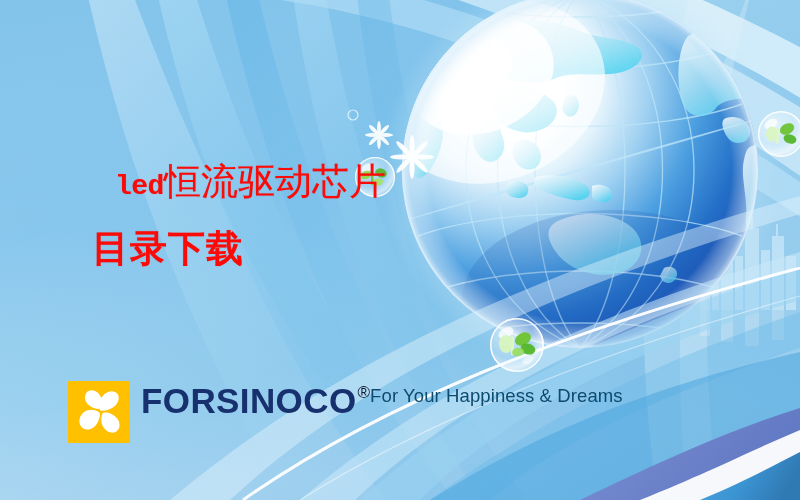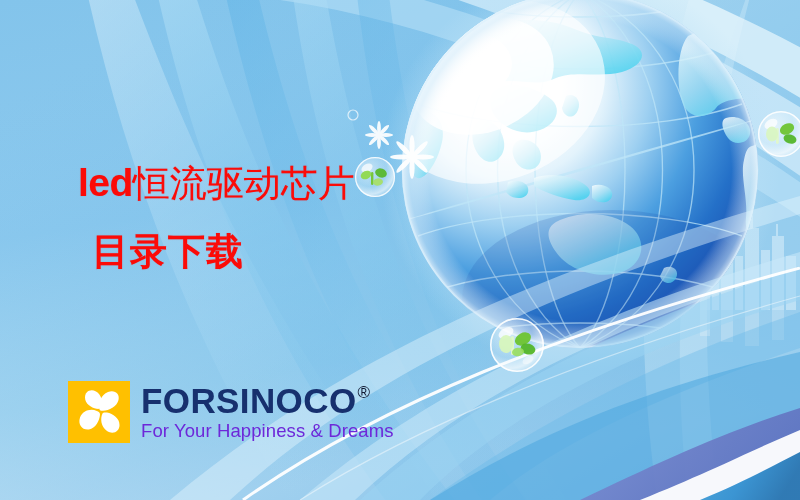--- a/index.html
+++ b/index.html
@@ -37,24 +37,25 @@
     white-space: nowrap;
     text-shadow: 0 0 1px rgba(255,0,0,0.35);
   }
   .headline .line1 {
     font-size: 37px;
     font-family: "DejaVu Serif", "Liberation Serif", serif;
     font-weight: 400;
     letter-spacing: 0px;
   }
   .headline .line1 .latin {
-    font-family: Liberation Sans, sans-serif;
+    font-family: Liberation Mono, monospace;
     font-weight: 700;
-    font-size: 39px;
+    font-size: 28px;
     letter-spacing: -0.5px;
+    margin-left: 37px;
   }
   .headline .line2 {
     font-size: 37px;
     font-family: "DejaVu Serif", "Liberation Serif", serif;
     font-weight: 700;
     margin-top: 18px;
     margin-left: 14px;
     letter-spacing: 1px;
   }
 
@@ -71,21 +72,21 @@
     width: 62px;
     height: 62px;
     background: #ffc000;
     flex: 0 0 auto;
     position: relative;
   }
   #logo-mark svg { display: block; }
   #logo-text {
     margin-left: 11px;
     display: flex;
-    flex-direction: column;
+    flex-direction: row;
     justify-content: flex-start;
     padding-top: 2px;
   }
   .logo-word-row {
     display: flex;
     align-items: flex-start;
     line-height: 1;
   }
   .logo-word {
     font-family: "Liberation Sans", "DejaVu Sans", sans-serif;
@@ -99,21 +100,21 @@
     font-family: "Liberation Sans", "DejaVu Sans", sans-serif;
     font-size: 17px;
     color: #111a33;
     line-height: 1;
     margin-left: 1px;
     margin-top: 1px;
   }
   .logo-tagline {
     font-family: "Liberation Sans", "DejaVu Sans", sans-serif;
     font-size: 18.5px;
-    color: #6d28d9;
+    color: #0c4a6e;
     margin-top: 3px;
     letter-spacing: 0.1px;
     line-height: 1.1;
   }
 </style>
 </head>
 <body>
 
 <div id="banner">
 

